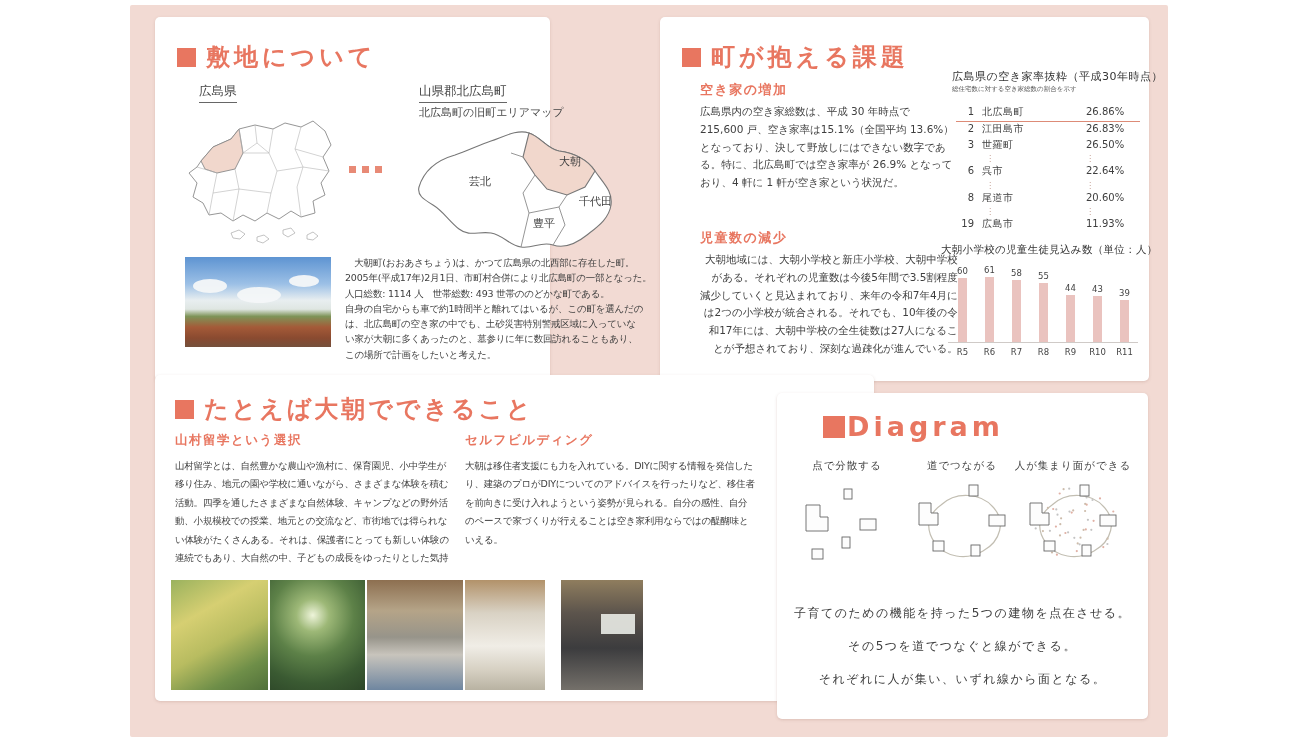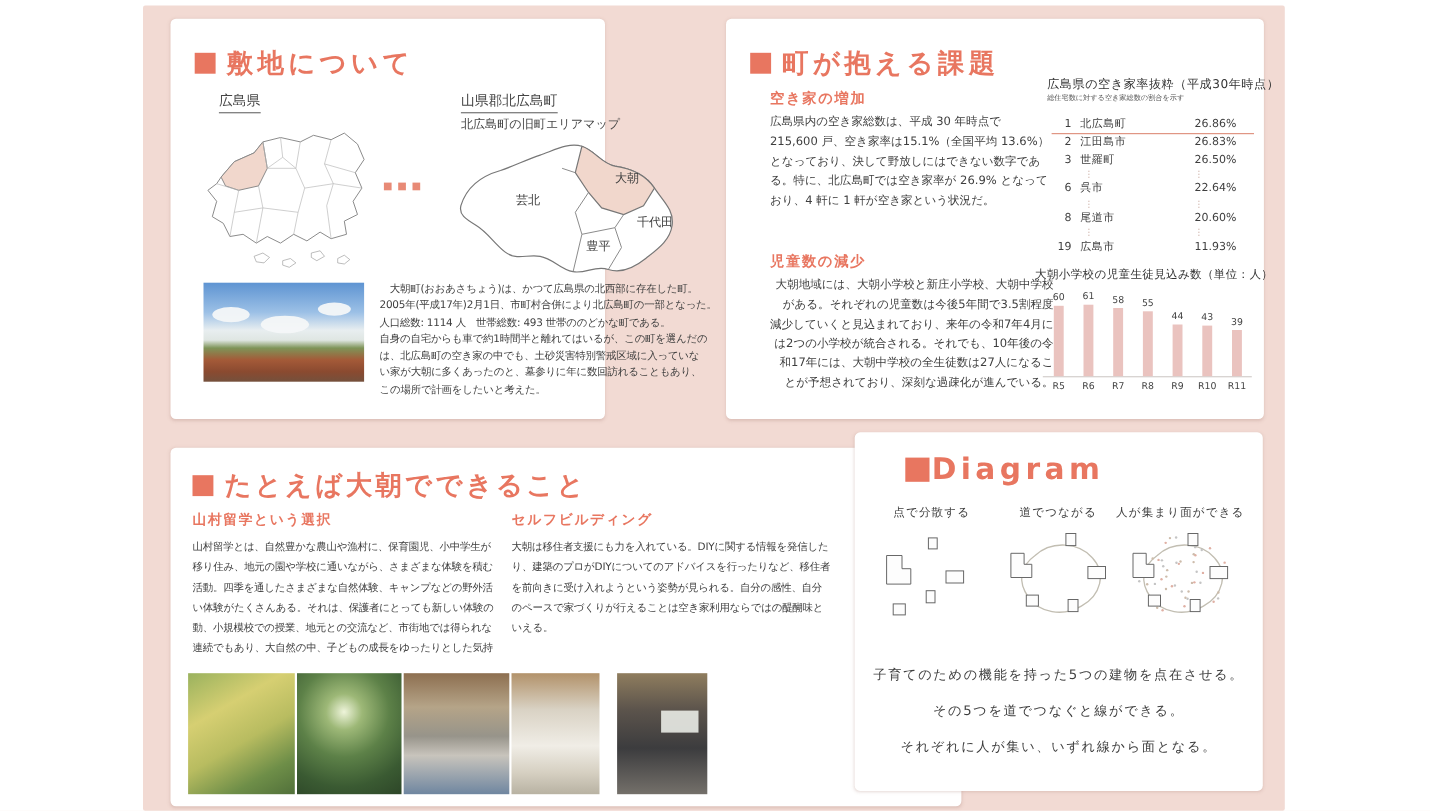--- a/index.html
+++ b/index.html
@@ -4,21 +4,21 @@
 <style>
   * { margin:0; padding:0; box-sizing:border-box; }
   html,body { width:1300px; height:737px; background:#ffffff; overflow:hidden;
     font-family:"DejaVu Sans","Liberation Sans",sans-serif; }
   .page { position:absolute; left:130px; top:5px; width:1038px; height:732px;
     background:#f2dad3; border-radius:2px; }
   .panel { position:absolute; background:#ffffff; border-radius:5px;
     box-shadow:0 1px 3px rgba(170,130,120,0.30); }
   #panel1 { left:155px; top:17px;  width:395px; height:364px; }
   #panel2 { left:660px; top:17px;  width:489px; height:364px; }
-  #panel3 { left:155px; top:407px; width:719px; height:326px;padding-left:28px; }
+  #panel3 { left:155px; top:375px; width:719px; height:326px;padding-left:28px; }
   #panel4 { left:777px; top:393px; width:371px; height:326px; }
 
   .sec-title { position:absolute; display:flex; align-items:center; gap:10px;
     color:#e87660; font-weight:bold; font-size:24px; letter-spacing:4px; white-space:nowrap; }
   .sec-sq { width:19px; height:19px; background:#e87660; flex:0 0 auto; }
 
   .maplabel { position:absolute; font-size:12.5px; color:#454545;
     border-bottom:1px solid #666; padding-bottom:2px; white-space:nowrap; }
   .mapsub { position:absolute; font-size:11px; color:#454545; white-space:nowrap; }
   .dots3 { position:absolute; display:flex; gap:6px; }
@@ -246,22 +246,22 @@
   <div class="sec-title" style="left:20px;top:18px;letter-spacing:3px;">
     <span class="sec-sq"></span>
     <span>たとえば大朝でできること</span>
   </div>
 
   <div class="subhead" style="left:20px;top:57px;font-size:12.5px;">山村留学という選択</div>
   <div class="bodytext" id="p3-col1-body">
       <div class="tl">山村留学とは、自然豊かな農山や漁村に、保育園児、小中学生が</div>
       <div class="tl">移り住み、地元の園や学校に通いながら、さまざまな体験を積む</div>
       <div class="tl">活動。四季を通したさまざまな自然体験、キャンプなどの野外活</div>
+      <div class="tl">動、小規模校での授業、地元との交流など、市街地では得られな</div>
       <div class="tl">い体験がたくさんある。それは、保護者にとっても新しい体験の</div>
-      <div class="tl">動、小規模校での授業、地元との交流など、市街地では得られな</div>
       <div class="tl">連続でもあり、大自然の中、子どもの成長をゆったりとした気持</div>
     </div>
 
   <div class="subhead" style="left:310px;top:57px;font-size:12.5px;">セルフビルディング</div>
   <div class="bodytext" id="p3-col2-body">
       <div class="tl">大朝は移住者支援にも力を入れている。DIYに関する情報を発信した</div>
       <div class="tl">り、建築のプロがDIYについてのアドバイスを行ったりなど、移住者</div>
       <div class="tl">を前向きに受け入れようという姿勢が見られる。自分の感性、自分</div>
       <div class="tl">のペースで家づくりが行えることは空き家利用ならではの醍醐味と</div>
       <div class="tl">いえる。</div>

